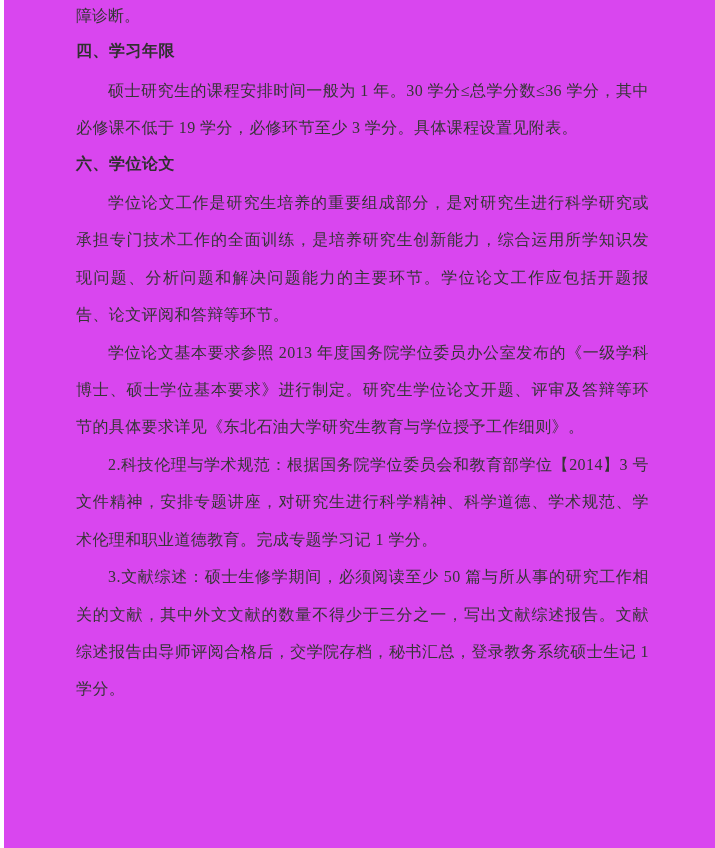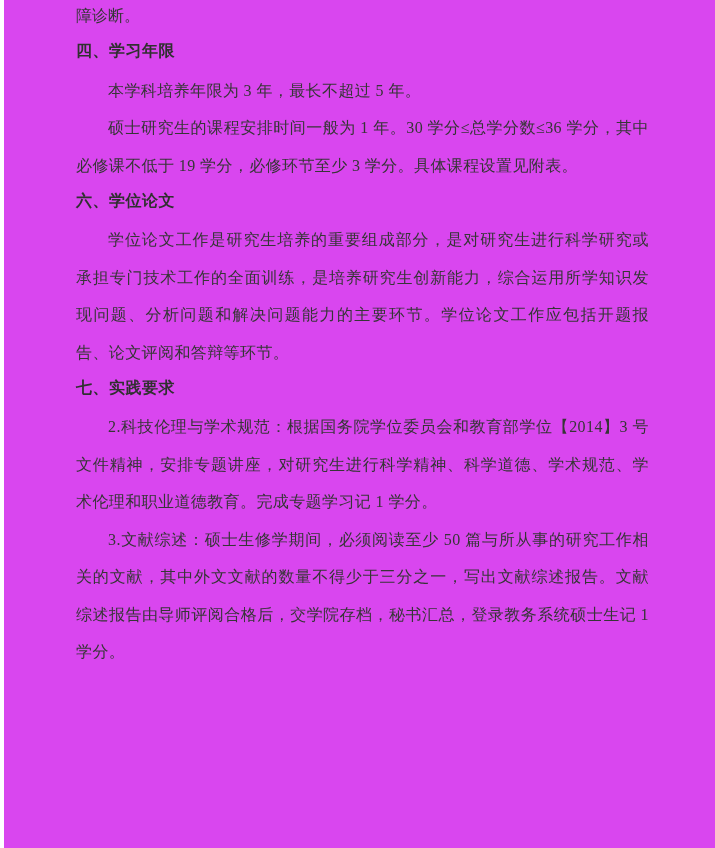--- a/index.html
+++ b/index.html
@@ -61,22 +61,21 @@
     letter-spacing: 0.5px;
   }
 </style>
 </head>
 <body>
 
 <div class="page">
   <div class="doc-body">
       <p class="continuation">障诊断。</p>
       <p class="heading">四、学习年限</p>
-      <p class="paragraph">本学科培养年限为 3 年，最长不超过 5 年。</p>
       <p class="paragraph">硕士研究生的课程安排时间一般为 1 年。30 学分≤总学分数≤36 学分，其中必修课不低于 19 学分，必修环节至少 3 学分。具体课程设置见附表。</p>
       <p class="heading">六、学位论文</p>
       <p class="paragraph">学位论文工作是研究生培养的重要组成部分，是对研究生进行科学研究或承担专门技术工作的全面训练，是培养研究生创新能力，综合运用所学知识发现问题、分析问题和解决问题能力的主要环节。学位论文工作应包括开题报告、论文评阅和答辩等环节。</p>
-      <p class="heading">七、实践要求</p>
+      <p class="paragraph">学位论文基本要求参照 2013 年度国务院学位委员办公室发布的《一级学科博士、硕士学位基本要求》进行制定。研究生学位论文开题、评审及答辩等环节的具体要求详见《东北石油大学研究生教育与学位授予工作细则》。</p>
       <p class="paragraph">2.科技伦理与学术规范：根据国务院学位委员会和教育部学位【2014】3 号文件精神，安排专题讲座，对研究生进行科学精神、科学道德、学术规范、学术伦理和职业道德教育。完成专题学习记 1 学分。</p>
       <p class="paragraph">3.文献综述：硕士生修学期间，必须阅读至少 50 篇与所从事的研究工作相关的文献，其中外文文献的数量不得少于三分之一，写出文献综述报告。文献综述报告由导师评阅合格后，交学院存档，秘书汇总，登录教务系统硕士生记 1 学分。</p>
     </div>
   <div class="page-edge-line"></div>
 </div>
 
 </body></html>

